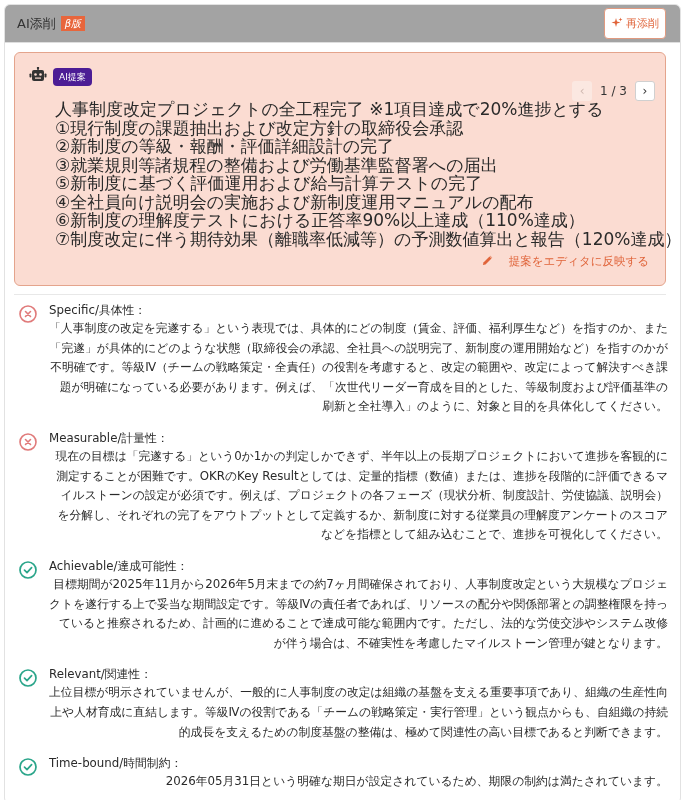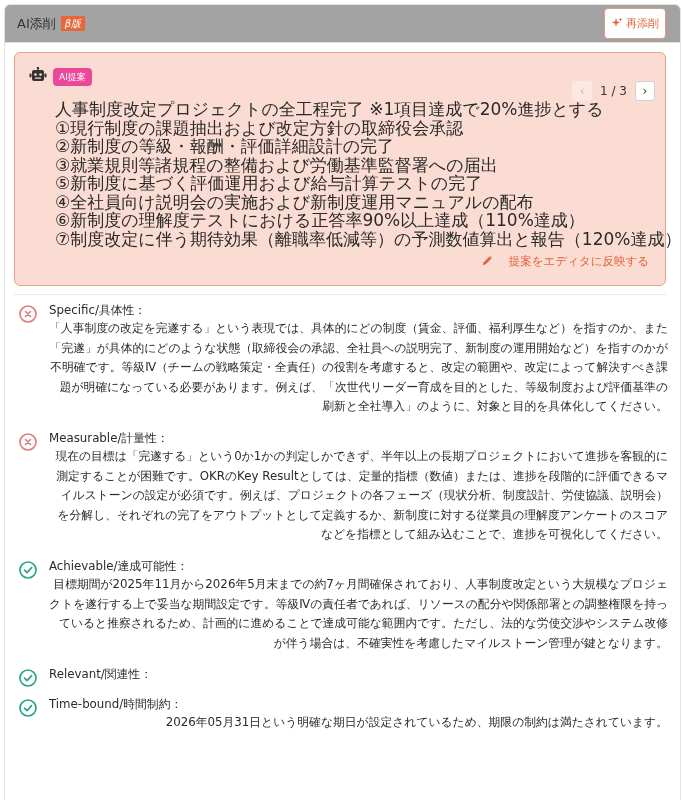--- a/index.html
+++ b/index.html
@@ -33,21 +33,21 @@
     }
     .redo-btn svg { width: 12px; height: 12px; }
 
     .suggestion {
       position: absolute; left: 13px; top: 51px; width: 652px; height: 234px;
       background: #fbdcd2; border: 1px solid #e4a48c; border-radius: 6px;
     }
     .sug-top { position: absolute; left: 14px; top: 14px; display: flex; align-items: center; gap: 6px; }
     .robot-icon { width: 18px; height: 16px; }
     .ai-badge {
-      background: #ec4899; color: #fff; font-size: 9px; padding: 3px 6px;
+      background: #4c1d95; color: #fff; font-size: 9px; padding: 3px 6px;
       border-radius: 4px; line-height: 12px;
     }
     .pager { position: absolute; right: 10px; top: 16px; display: flex; align-items: center; gap: 6px; }
     .pager-btn {
       width: 20px; height: 20px; border-radius: 3px; display: flex;
       align-items: center; justify-content: center; font-size: 12px;
     }
     .pager-prev { background: #fbe8e1; color: #cfb8b0; }
     .pager-next { background: #fff; border: 1px solid #d0d0d0; color: #333; }
     .pager-text { font-size: 12px; color: #333; margin: 15px 2px; }
@@ -169,20 +169,21 @@
       <div class="eval-body">目標期間が2025年11月から2026年5月末までの約7ヶ月間確保されており、人事制度改定という大規模なプロジェクトを遂行する上で妥当な期間設定です。等級Ⅳの責任者であれば、リソースの配分や関係部署との調整権限を持っていると推察されるため、計画的に進めることで達成可能な範囲内です。ただし、法的な労使交渉やシステム改修が伴う場合は、不確実性を考慮したマイルストーン管理が鍵となります。</div>
     </div>
     <div class="eval-item">
       <span class="eval-icon">
         <svg viewBox="0 0 20 20">
             <circle cx="10" cy="10" r="8" fill="none" stroke="#2aa58a" stroke-width="1.7"></circle>
             <path d="M6.5 10.2 L9 12.6 L13.6 7.6" fill="none" stroke="#2aa58a" stroke-width="1.7" stroke-linecap="round" stroke-linejoin="round"></path>
           </svg>
       </span>
       <div class="eval-head">Relevant/関連性：</div>
+      <div class="eval-body">上位目標が明示されていませんが、一般的に人事制度の改定は組織の基盤を支える重要事項であり、組織の生産性向上や人材育成に直結します。等級Ⅳの役割である「チームの戦略策定・実行管理」という観点からも、自組織の持続的成長を支えるための制度基盤の整備は、極めて関連性の高い目標であると判断できます。</div>
     </div>
     <div class="eval-item">
       <span class="eval-icon">
         <svg viewBox="0 0 20 20">
             <circle cx="10" cy="10" r="8" fill="none" stroke="#2aa58a" stroke-width="1.7"></circle>
             <path d="M6.5 10.2 L9 12.6 L13.6 7.6" fill="none" stroke="#2aa58a" stroke-width="1.7" stroke-linecap="round" stroke-linejoin="round"></path>
           </svg>
       </span>
       <div class="eval-head">Time-bound/時間制約：</div>
       <div class="eval-body">2026年05月31日という明確な期日が設定されているため、期限の制約は満たされています。</div>

